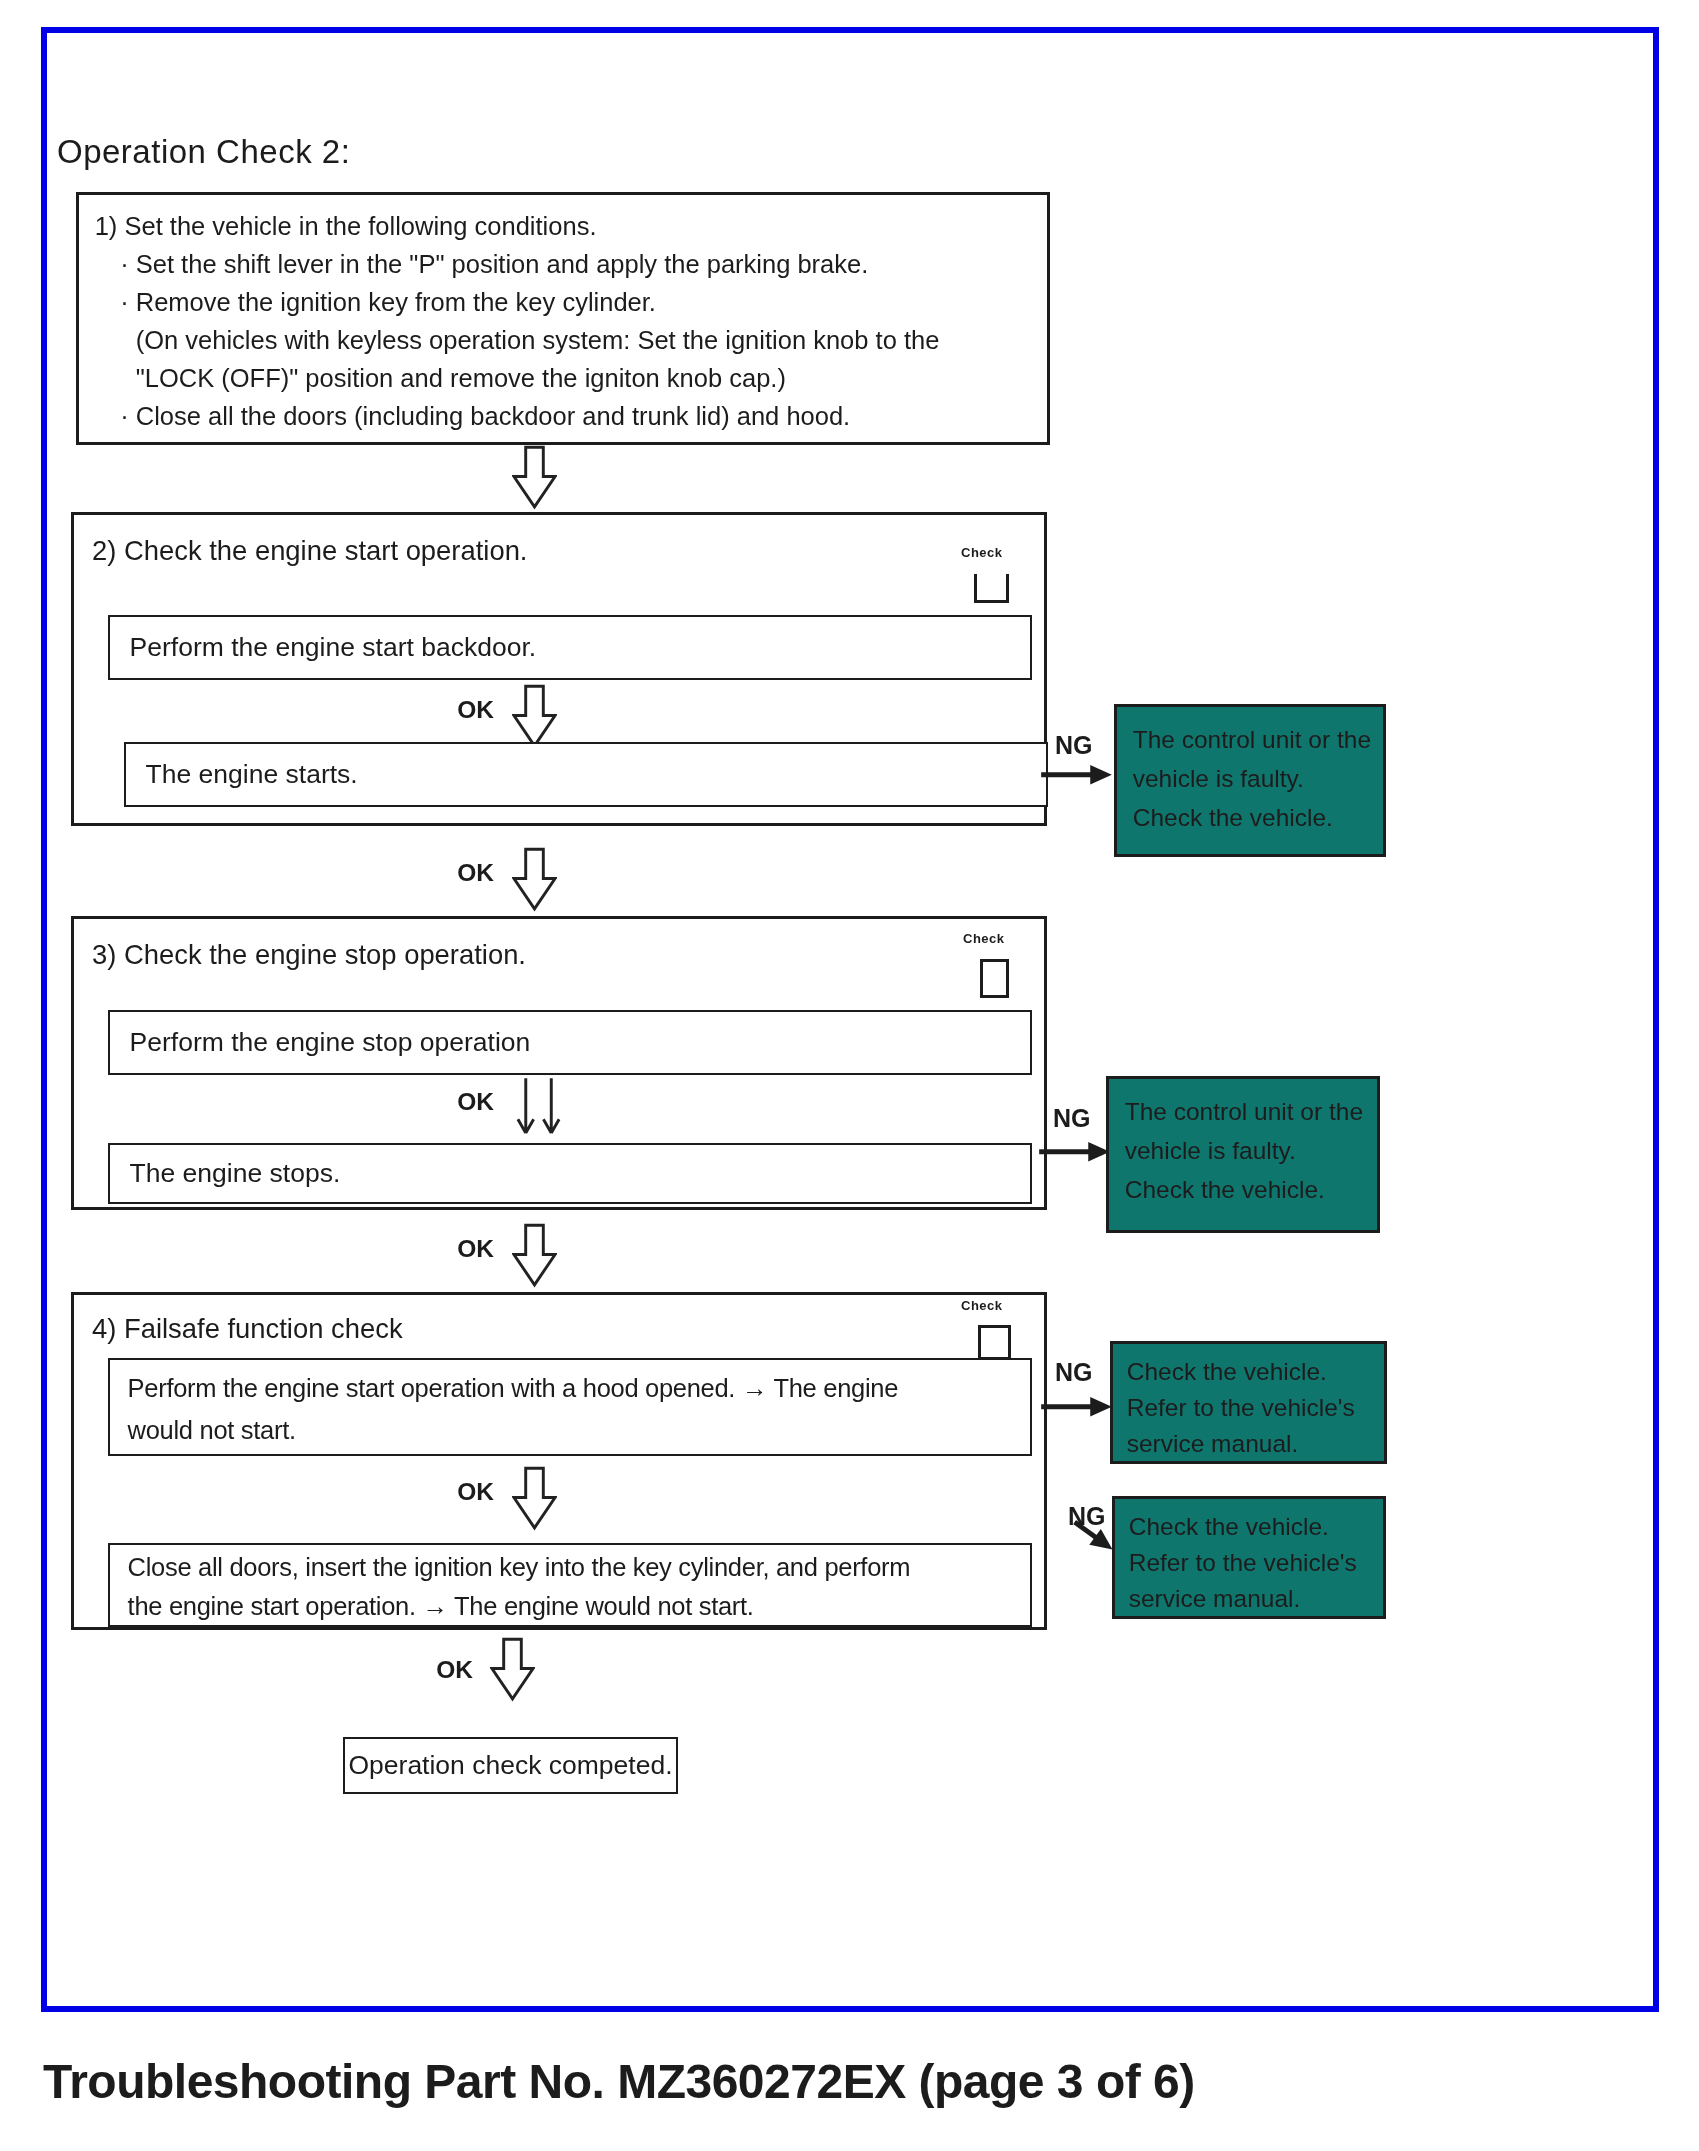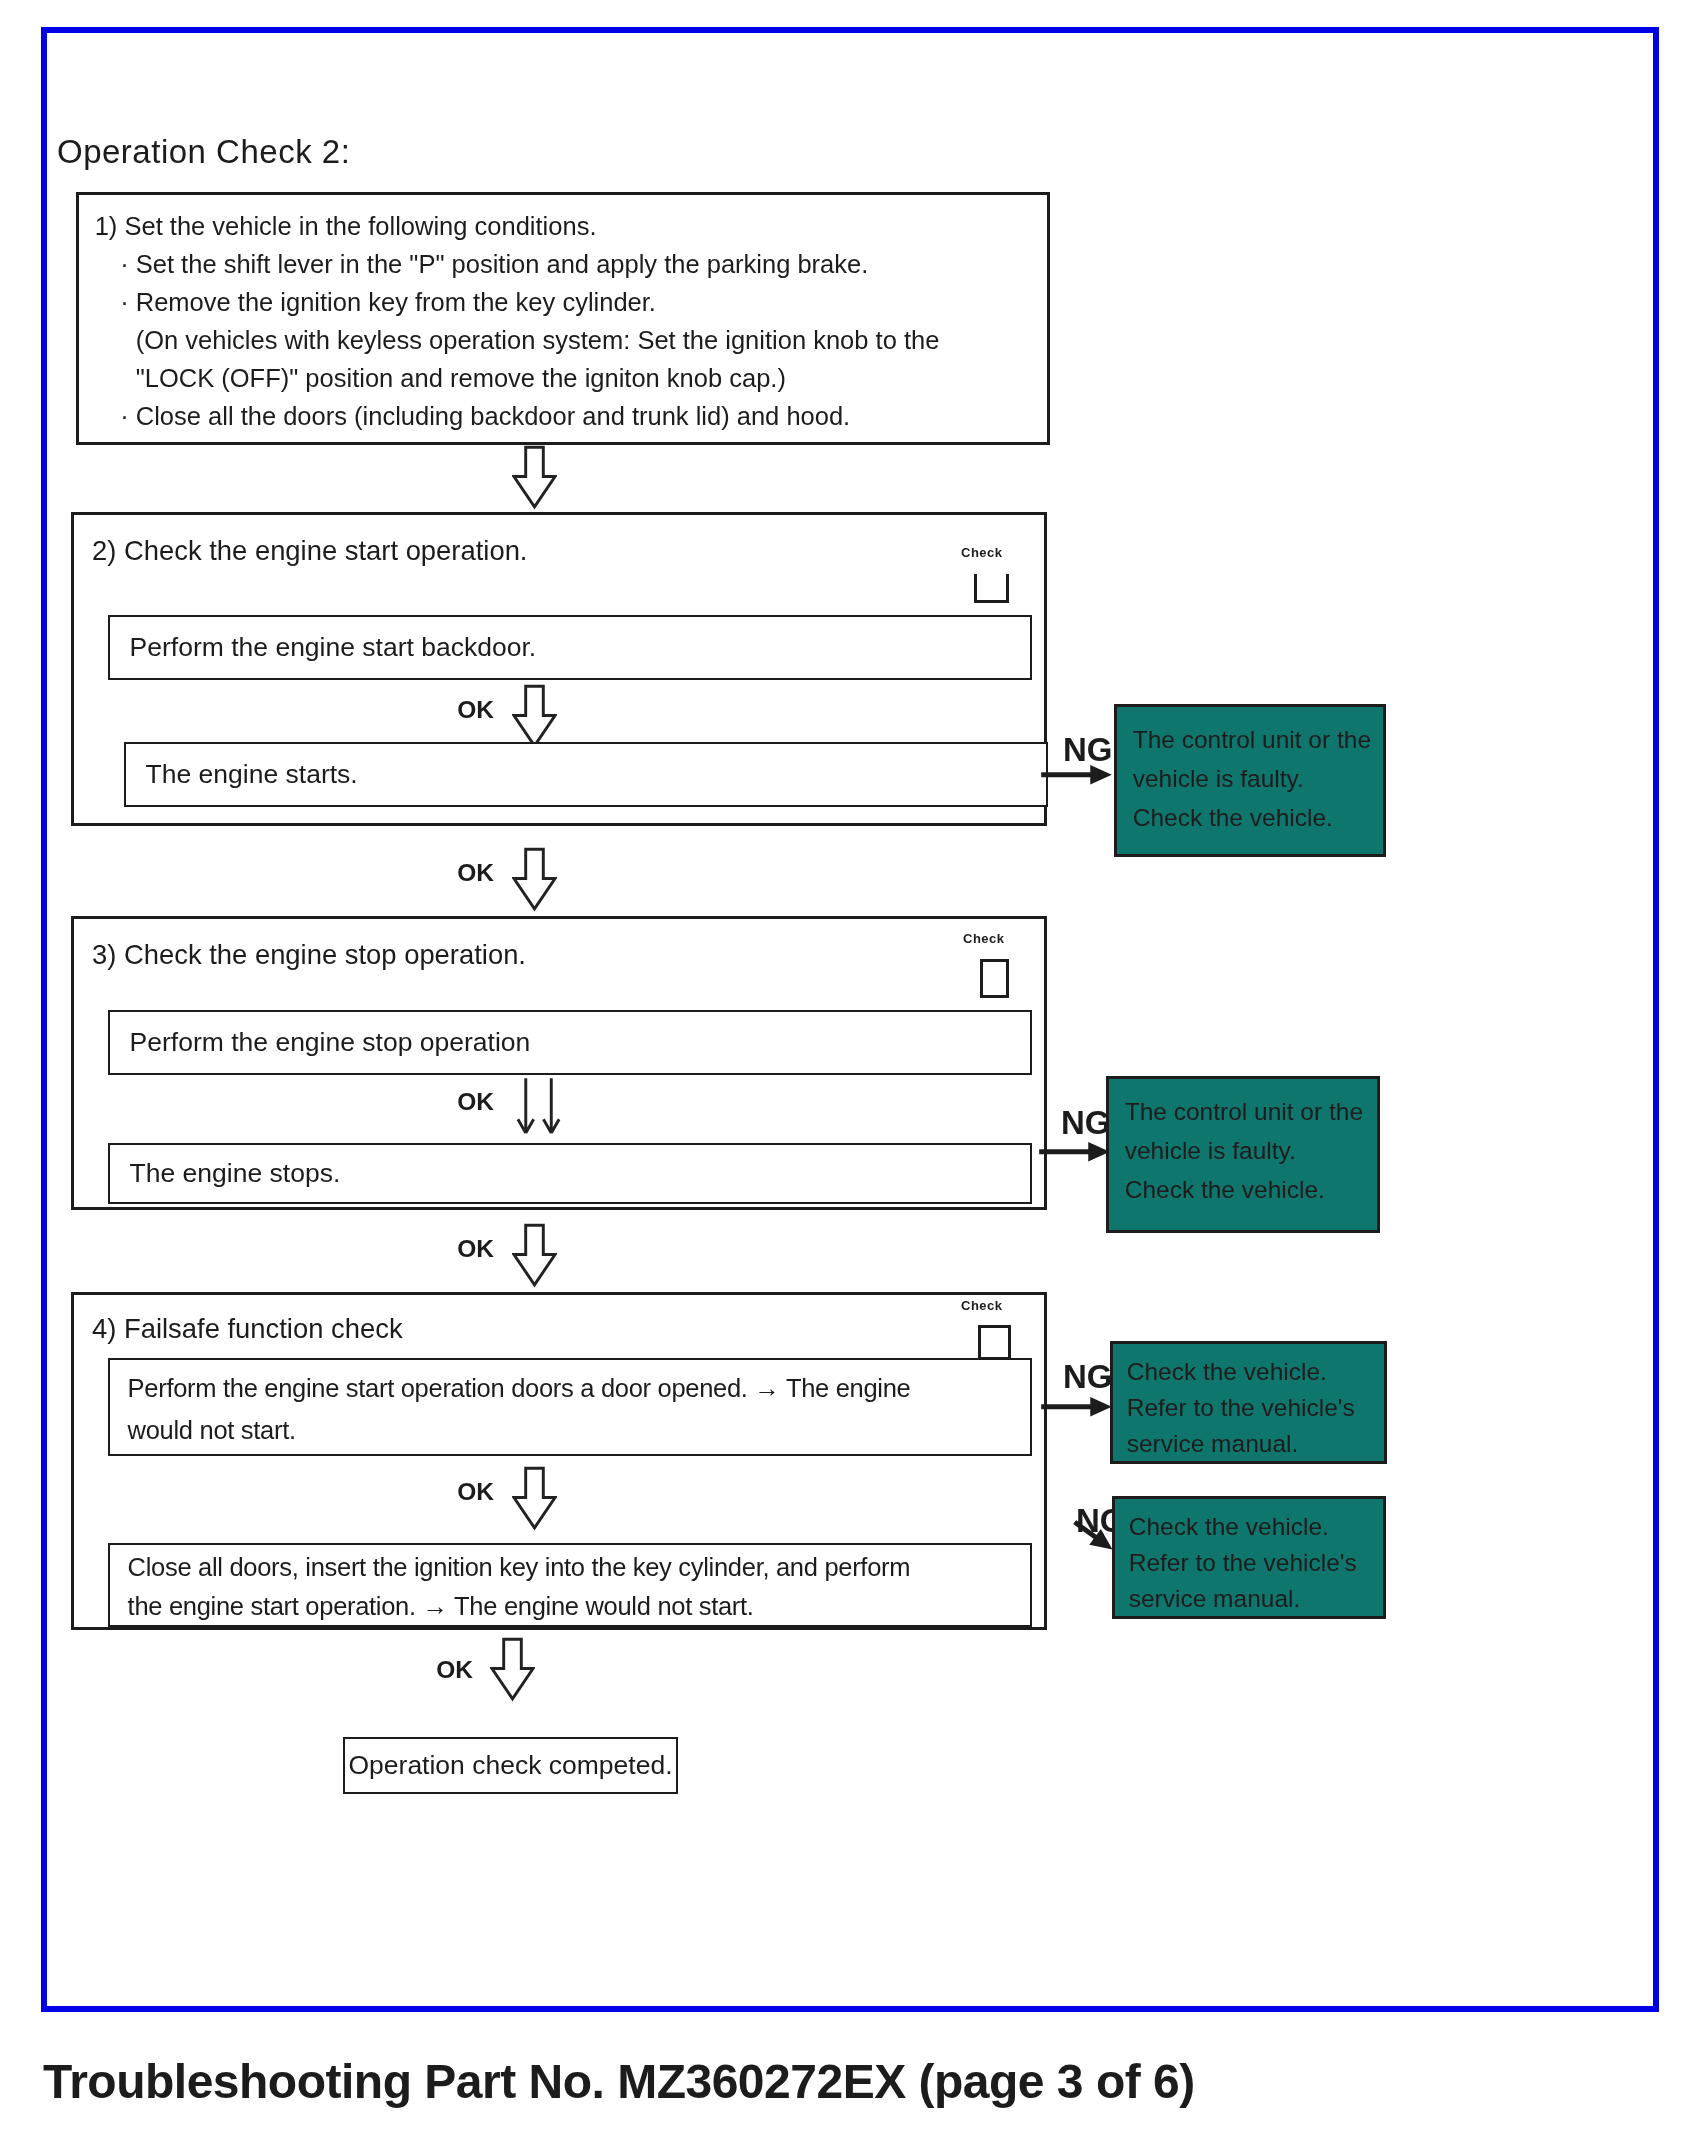--- a/index.html
+++ b/index.html
@@ -14,21 +14,21 @@
   .ibox2{border:2.9px solid #1c1c1c;background:#fff;font-size:25.5px;letter-spacing:-0.3px;
          padding:6.9px 17.6px;}
   .ibox2 div{white-space:nowrap;}
   .sbox{border:3.9px solid #1c1c1c;background:#0f766e;font-size:24.5px;padding:12.7px 15.7px;}
   .sbox div{white-space:nowrap;}
   .heading{font-size:27.4px;white-space:nowrap;}
   .s1line{font-size:25.5px;line-height:38px;white-space:nowrap;}
   .ind1{padding-left:25.5px;}
   .ind2{padding-left:41px;}
   .oklabel{font-size:24.5px;font-weight:700;width:63px;text-align:right;}
-  .nglabel{font-size:33px;font-weight:700;margin-left:8px;}
+  .nglabel{font-size:25px;font-weight:700;}
   .checklbl{font-size:13px;font-weight:700;letter-spacing:0.5px;}
   .ubox{width:35px;height:29px;border:3.9px solid #1c1c1c;border-top:none;background:#fff;}
   .sq3{width:29px;height:39px;border:3.9px solid #1c1c1c;background:#fff;}
   .sq4{width:33px;height:35px;border:3.9px solid #1c1c1c;background:#fff;}
   .blkarrow path{fill:#fff;stroke:#222;stroke-width:3;}
   .thinarrow path{fill:none;stroke:#222;stroke-width:3;}
   .ngarrow line{stroke:#1c1c1c;stroke-width:5;}
   .ngarrow polygon{fill:#1c1c1c;}
   .footer{left:43px;top:2054px;font-size:48px;font-weight:700;letter-spacing:-0.5px;white-space:nowrap;}
 </style>
@@ -104,21 +104,21 @@
   <div class="abs oklabel" style="left:431px;top:1235px;">OK</div>
   <svg class="abs blkarrow" style="left:512px;top:1223px;" width="45" height="65" viewBox="0 0 46 66">
     <path d="M14 2 H32 V32 H44 L23 63 L2 32 H14 Z"></path>
   </svg>
 
   <div class="abs obox" style="left:71px;top:1292px;width:976px;height:338px;"></div>
   <div class="abs heading" style="left:92px;top:1313px;">4) Failsafe function check</div>
   <div class="abs checklbl" style="left:961px;top:1298px;">Check</div>
   <div class="abs sq4" style="left:978px;top:1325px;"></div>
   <div class="abs ibox2" style="left:108px;top:1358px;width:924px;height:98px;line-height:42px;">
-    <div>Perform the engine start operation doors a door opened. → The engine</div>
+    <div>Perform the engine start operation with a hood opened. → The engine</div>
     <div>would not start.</div>
   </div>
   <div class="abs nglabel" style="left:1055px;top:1358px;">NG</div>
   <svg class="abs ngarrow" style="left:1041px;top:1396px;" width="71" height="21.6" viewBox="0 0 72 22">
     <line x1="0" y1="11" x2="52" y2="11"></line>
       <polygon points="50,1 72,11 50,21"></polygon>
   </svg>
   <div class="abs sbox" style="left:1110px;top:1341px;width:277px;height:123px;line-height:36px;padding:9.8px 13.7px;">
     <div>Check the vehicle.</div>
     <div>Refer to the vehicle's</div>

